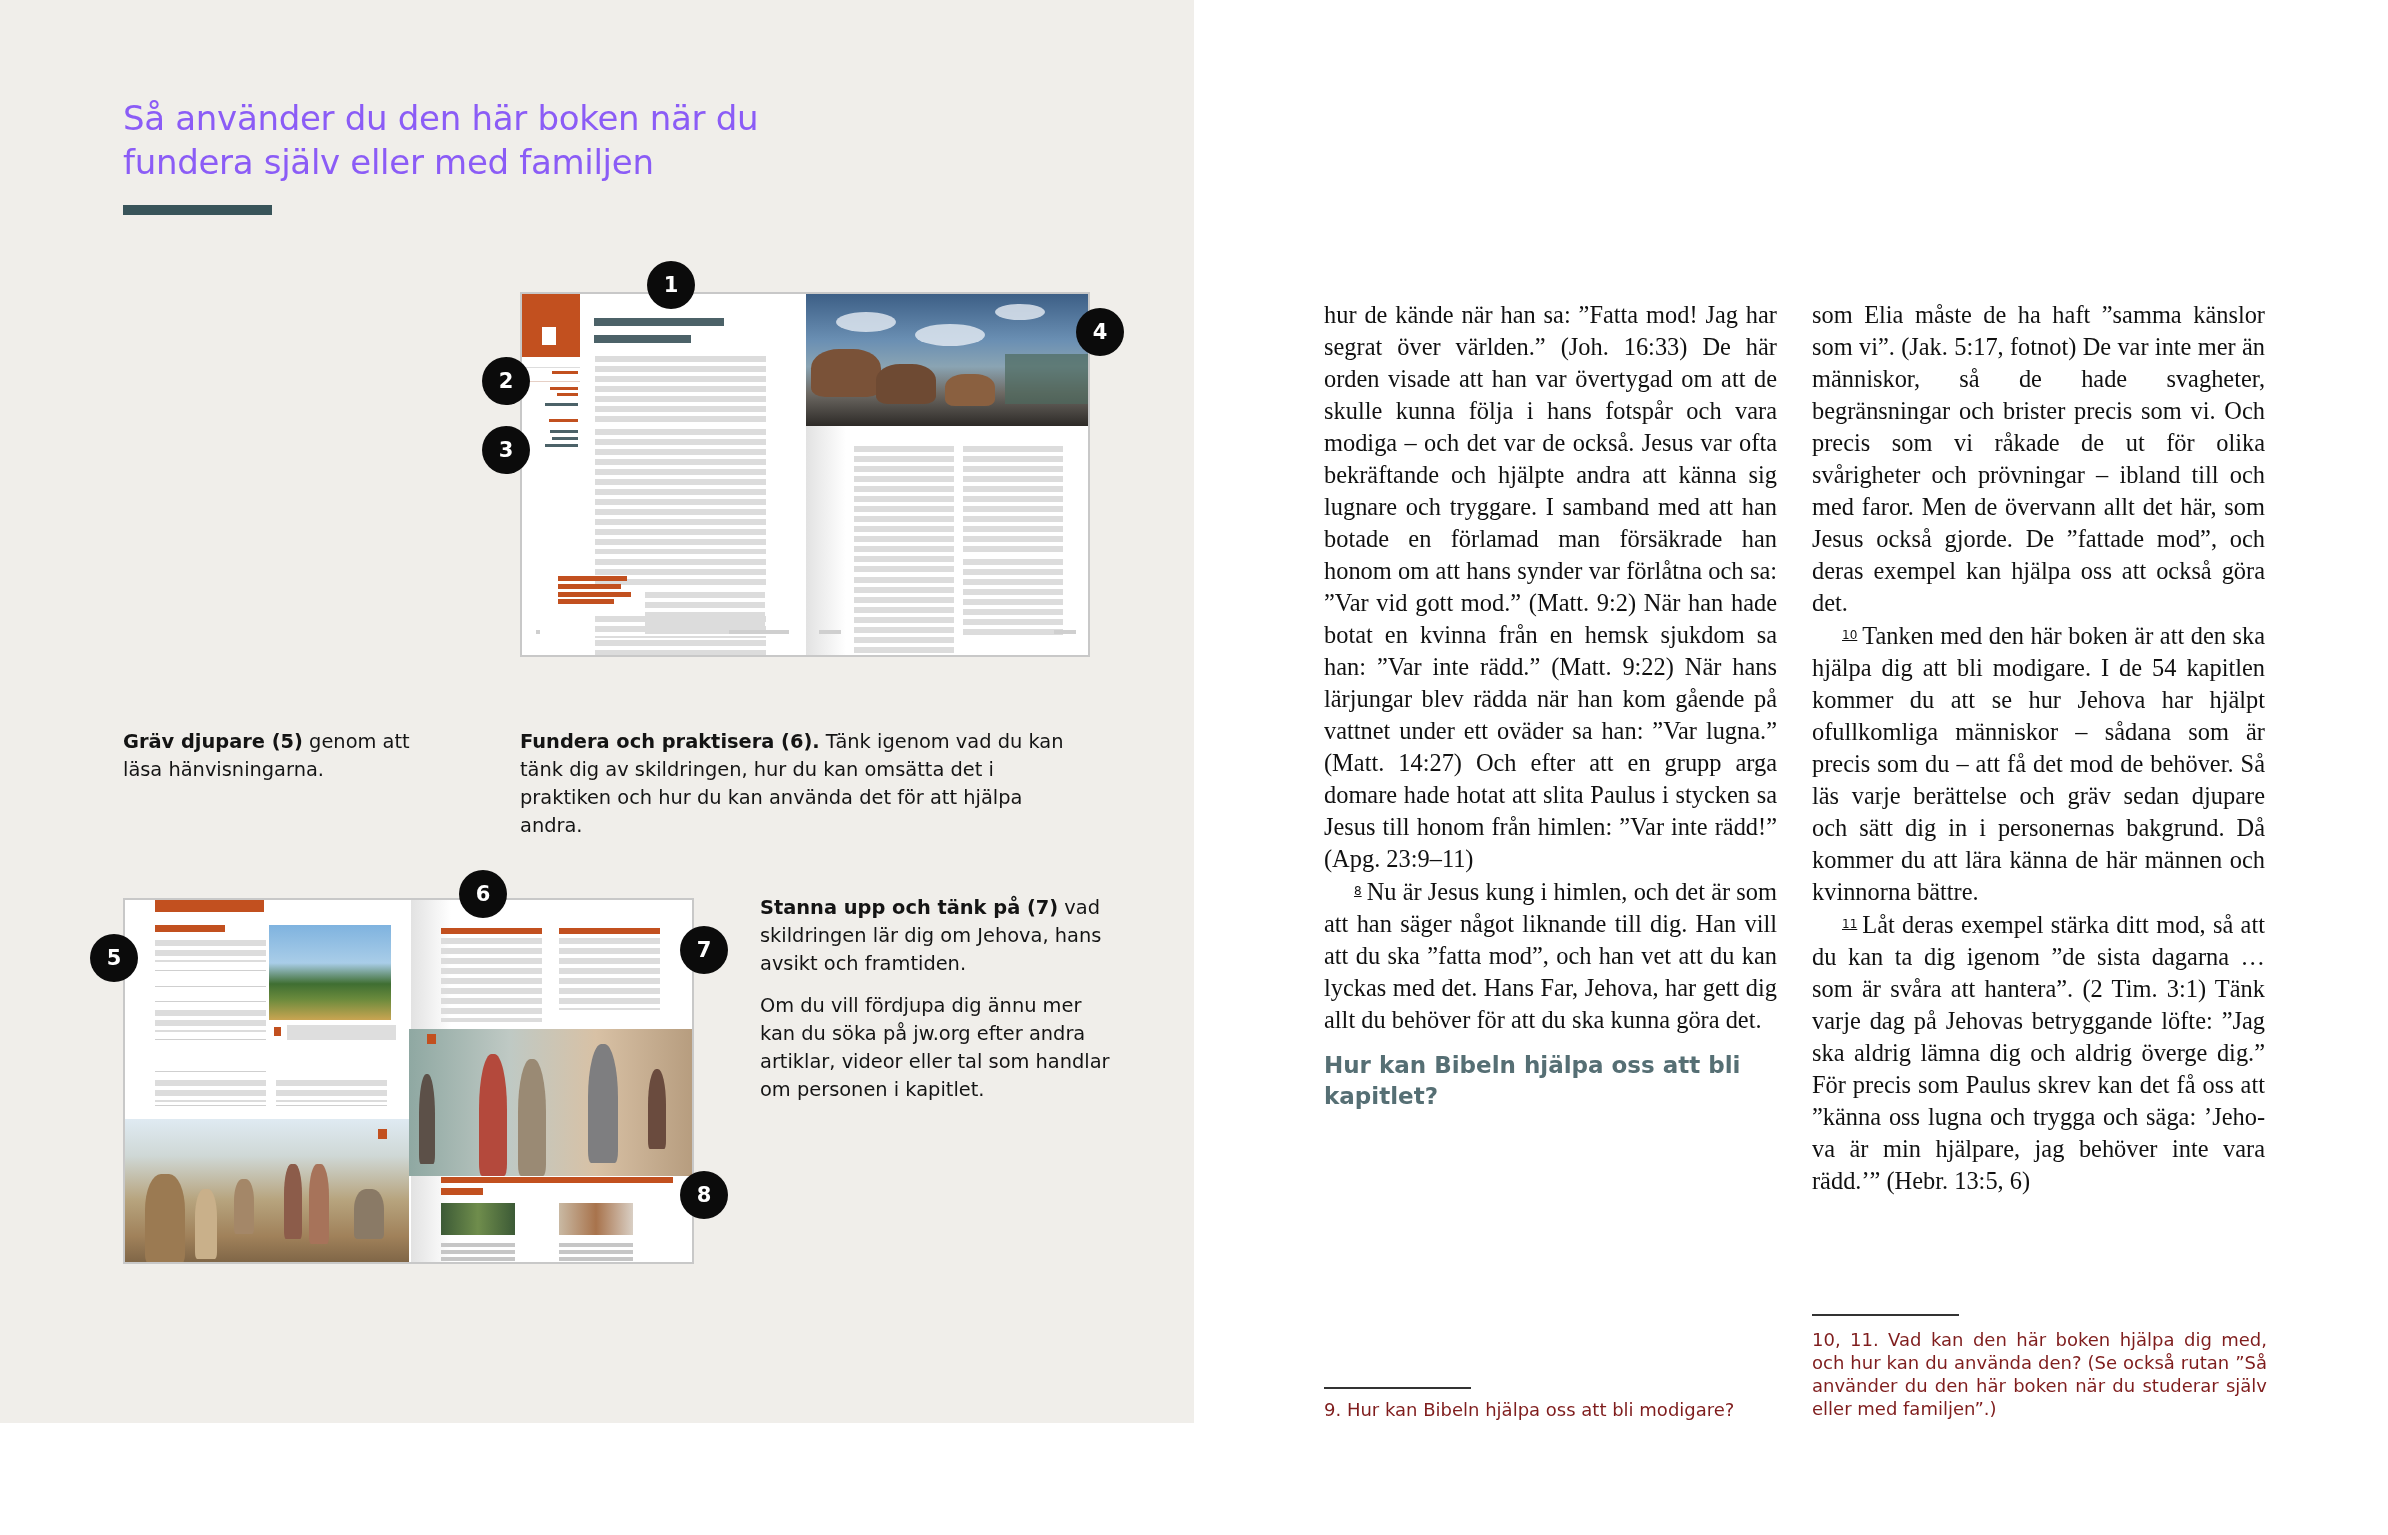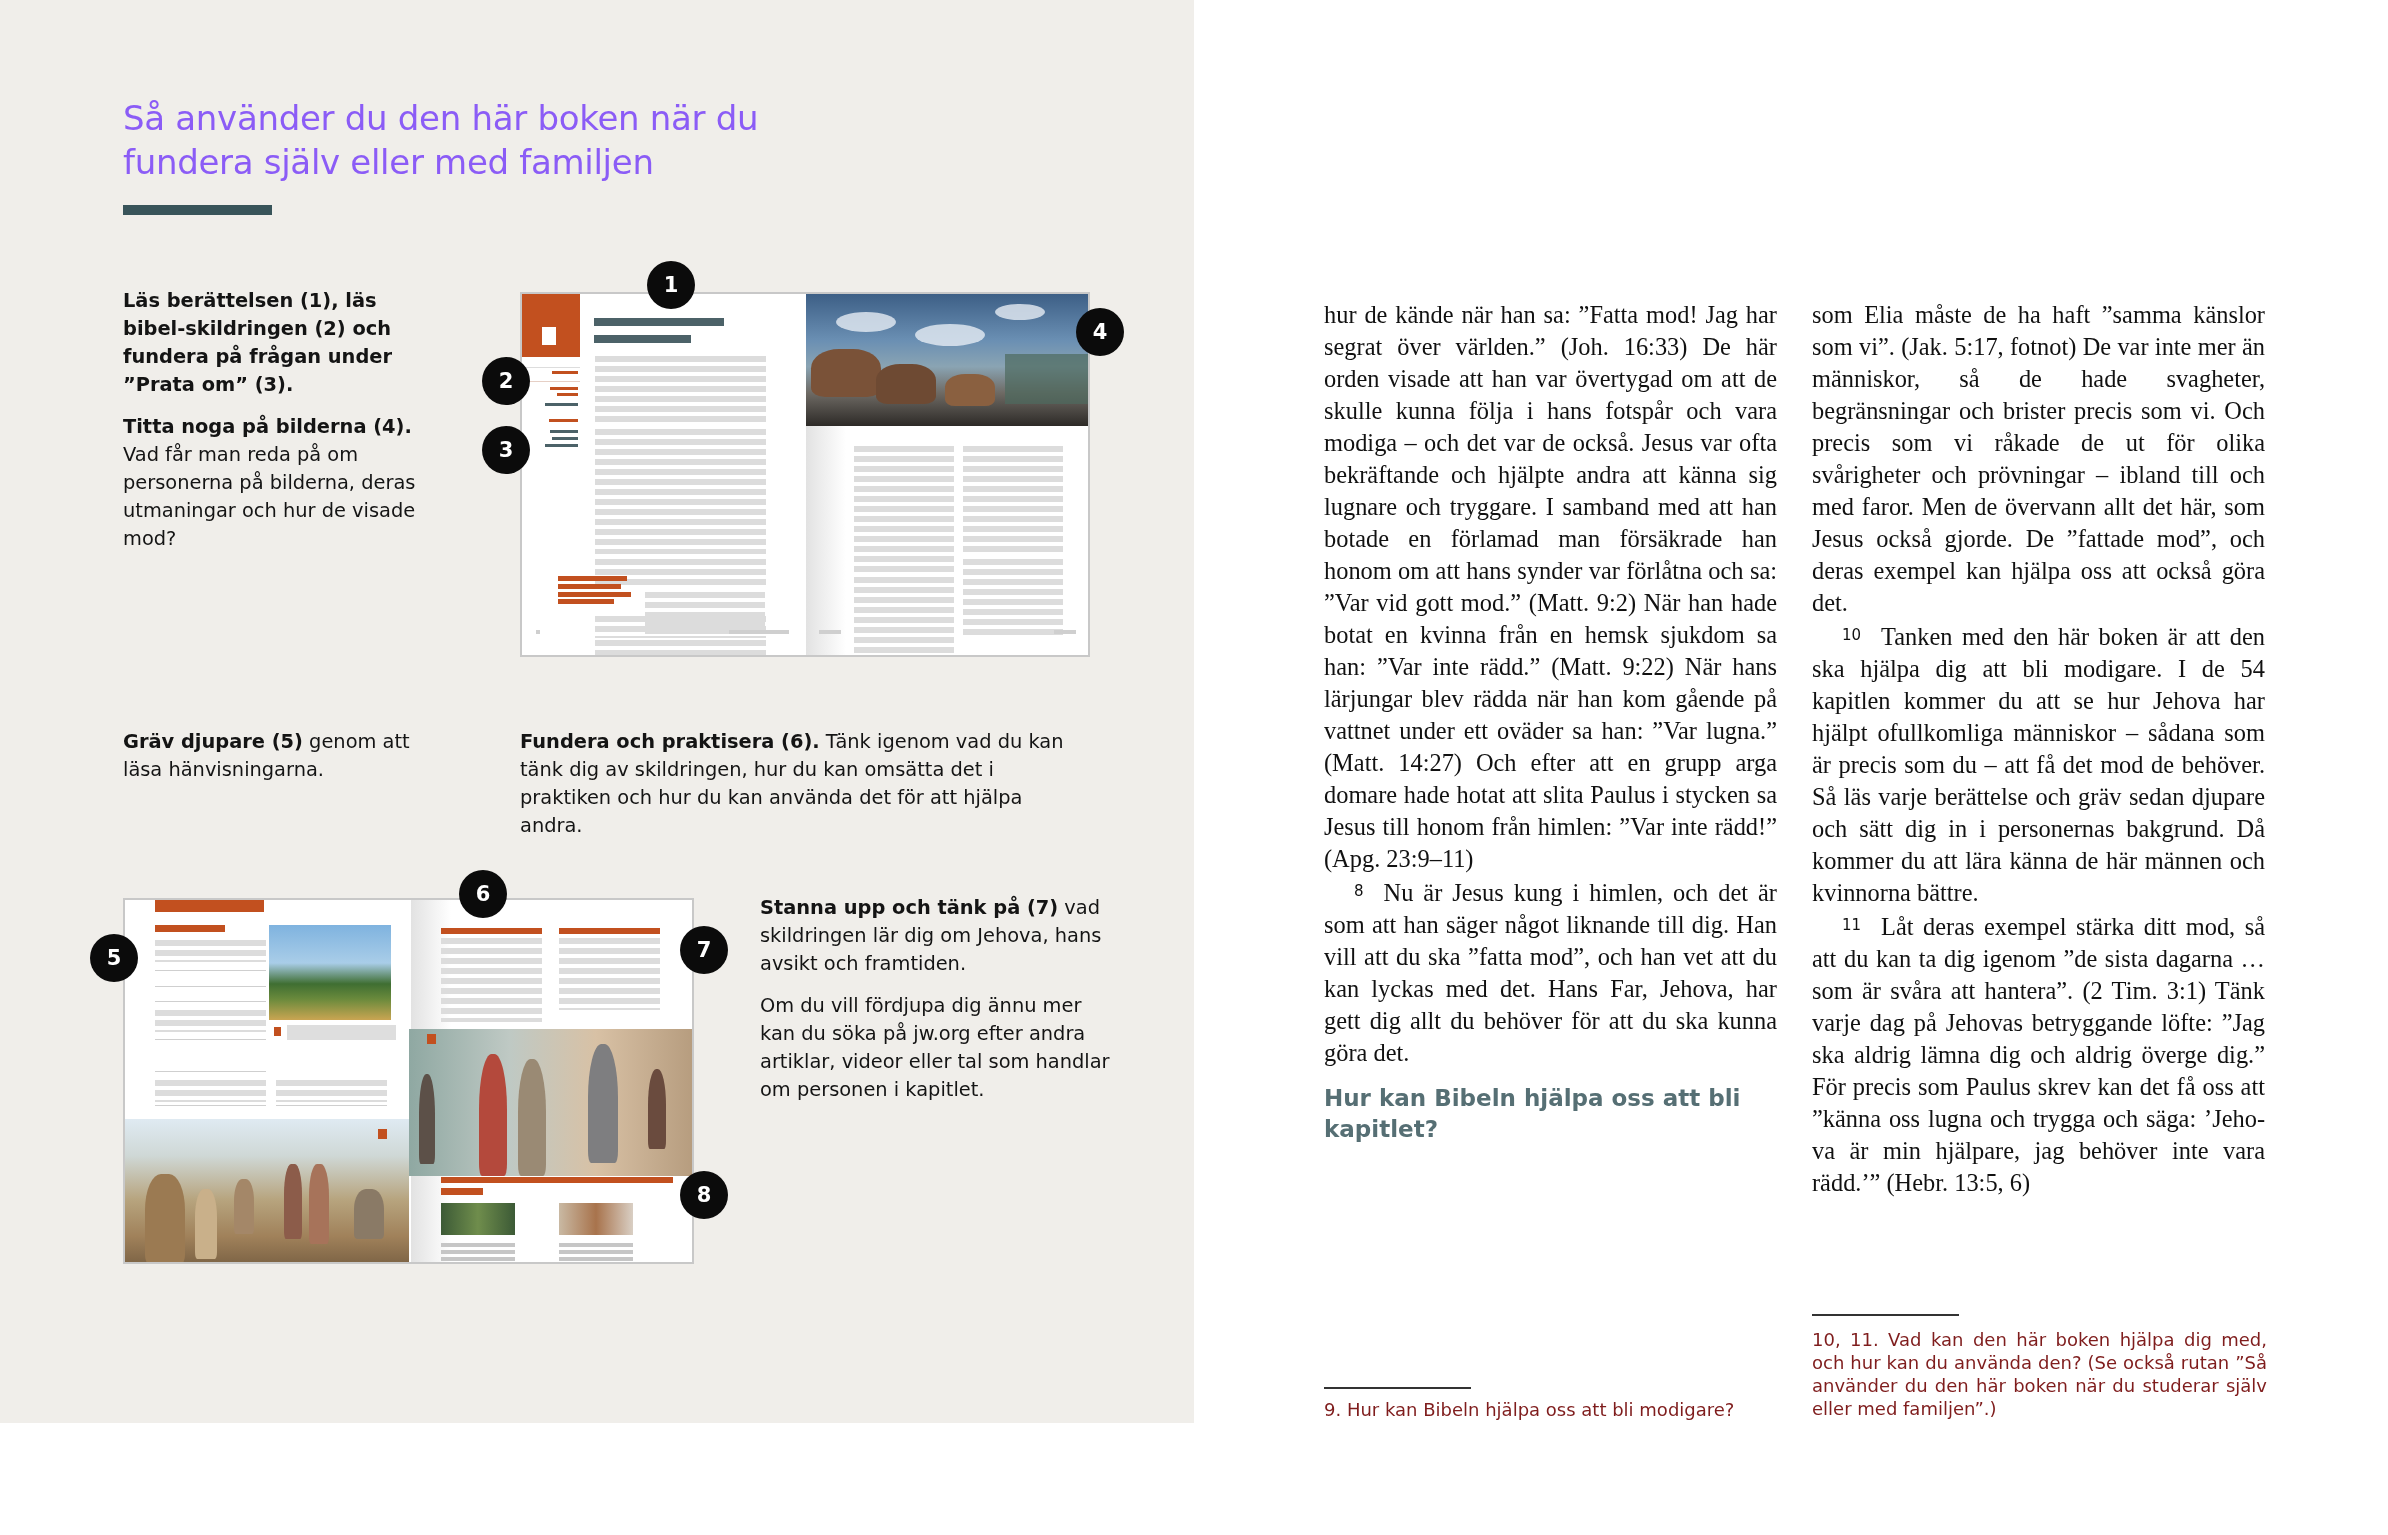--- a/index.html
+++ b/index.html
@@ -48,40 +48,36 @@
     background: linear-gradient(90deg, #8fa8a2 0%, #bfc9c4 35%, #d8c1a5 65%, #b59b7d 100%); }
   .img-hall .person { position: absolute; border-radius: 45% 45% 10% 10%; }
   .thumb { position: absolute; width: 74px; height: 32px; }
 
   
   .col { position: absolute; top: 299px; width: 453px; font-family: "Liberation Serif", "DejaVu Serif", serif; font-size: 24.4px; line-height: 32px; color: #111; text-align: justify; hyphens: manual; }
   .col-1 { left: 1324px; }
   .col-2 { left: 1812px; }
   .col p { text-indent: 0; }
   .col p.ind { text-indent: 30px; }
-  .par-num { font-size: 15px; vertical-align: 5px; margin-right: 20px; font-family: "DejaVu Sans", sans-serif; }
+  .par-num { font-size: 12px; vertical-align: 5px; margin-right: 5px; font-family: "DejaVu Sans", sans-serif; text-decoration: underline; }
   .subhead { font-family: "DejaVu Sans", sans-serif; color: #566f74; font-size: 23px; line-height: 31px; text-align: left; margin: 14px 0 12px 0; }
 
   .footnote-rule { position: absolute; height: 1.5px; width: 147px; background: #333; }
   .footnote { position: absolute; font-family: "DejaVu Sans", sans-serif; font-size: 18px; line-height: 23px; color: #7f1d1d; width: 455px; text-align: justify; }
 </style>
 </head>
 <body>
 
 <section class="box-panel">
   <h1 class="box-title">
     <span>Så använder du den här boken när du</span><br>
     <span>fundera själv eller med familjen</span>
   </h1>
   <div class="title-rule"></div>
 
-  <div class="note note-a">
-    <p><b>Läs berättelsen (1), läs bibel-skildringen (2) och fundera på frågan under ”Prata om” (3).</b></p>
-    <p><b>Titta noga på bilderna (4).</b><span> Vad får man reda på om personerna på bilderna, deras utmaningar och hur de visade mod?</span></p>
-  </div>
 
   <div class="note note-b">
     <p><b>Gräv djupare (5)</b><span> genom att läsa hänvisningarna.</span></p>
   </div>
 
   <div class="note note-c">
     <p><b>Fundera och praktisera (6).</b><span> Tänk igenom vad du kan tänk dig av skildringen, hur du kan omsätta det i praktiken och hur du kan använda det för att hjälpa andra.</span></p>
   </div>
 
   <div class="note note-d">

